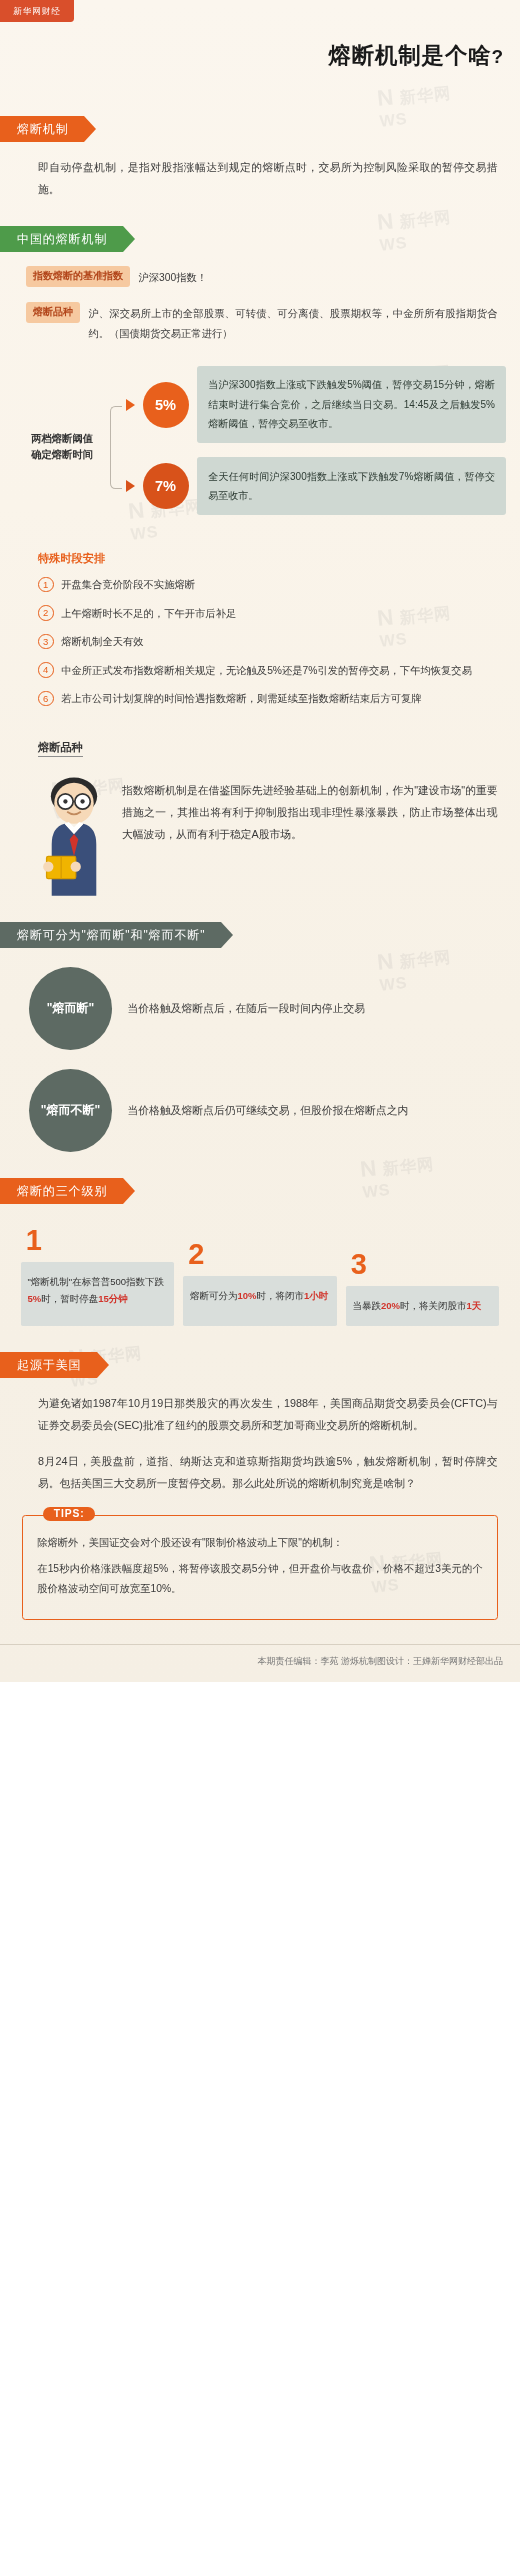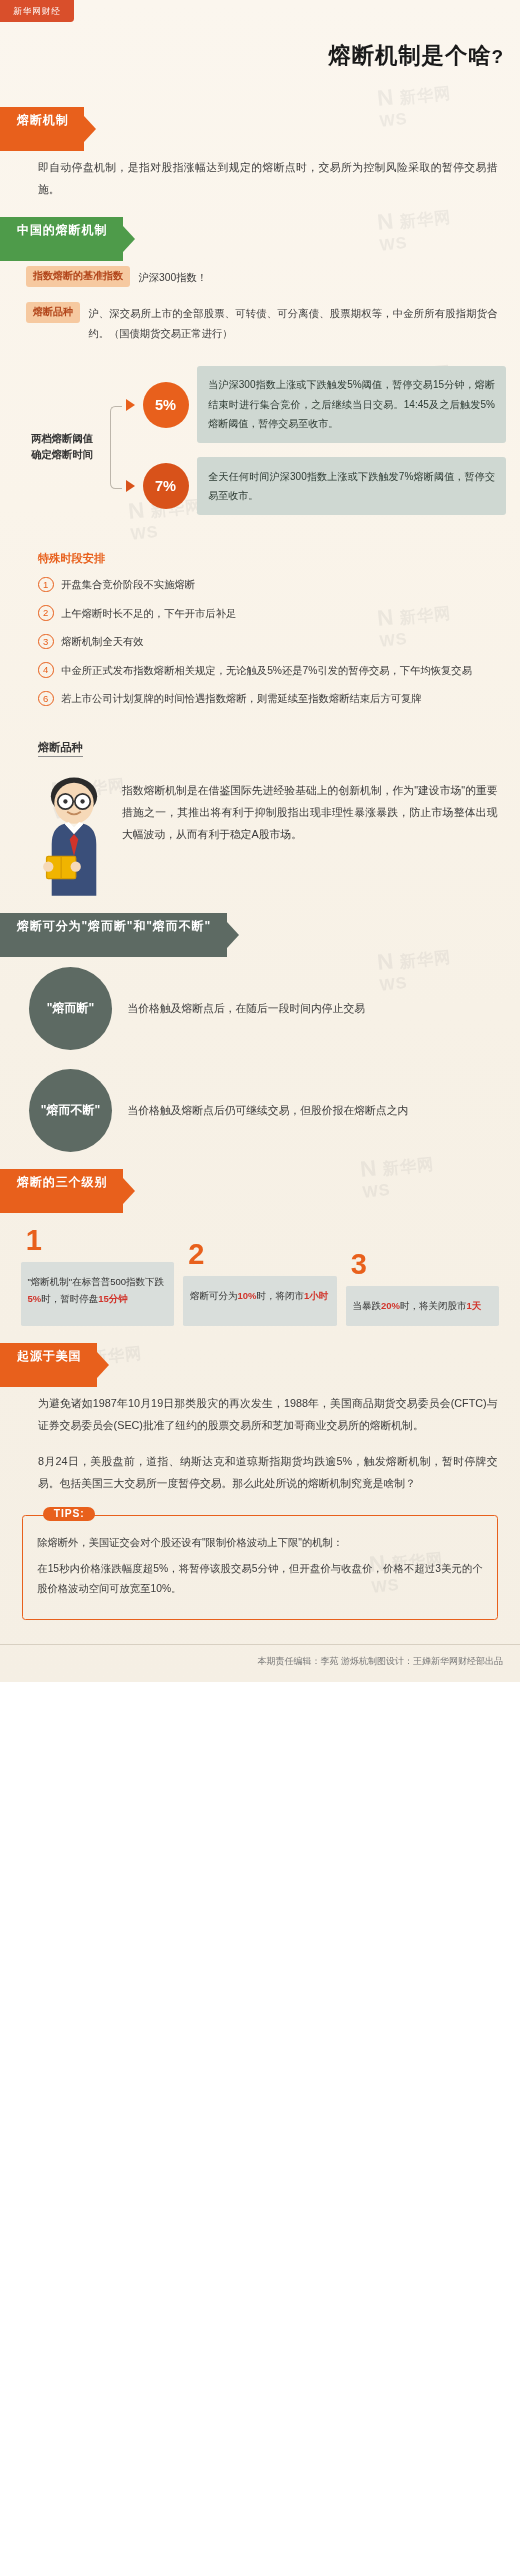--- a/index.html
+++ b/index.html
@@ -111,22 +111,22 @@
     margin: 26px 0 0 0;
     height: 26px;
     display: flex;
     align-items: center;
     z-index: 2;
   }
   .banner .bar {
     background: #e8601c;
     color: #fff;
     font-size: 12px;
-    font-weight: bold;
-    height: 44px;
+    font-weight: normal;
+    height: 26px;
     line-height: 26px;
     padding: 0 15.5px 0 17px;
     letter-spacing: 0.9px;
   }
   .banner .tip {
     width: 0; height: 0;
     border-top: 13px solid transparent;
     border-bottom: 13px solid transparent;
     border-left: 12px solid #e8601c;
   }

